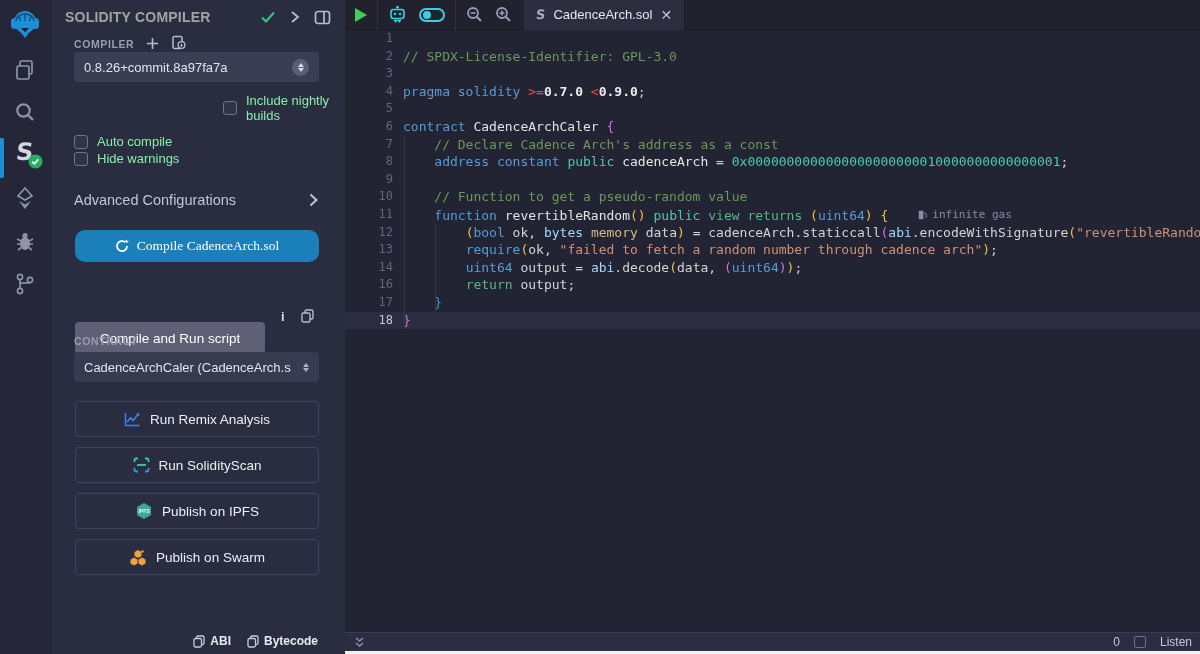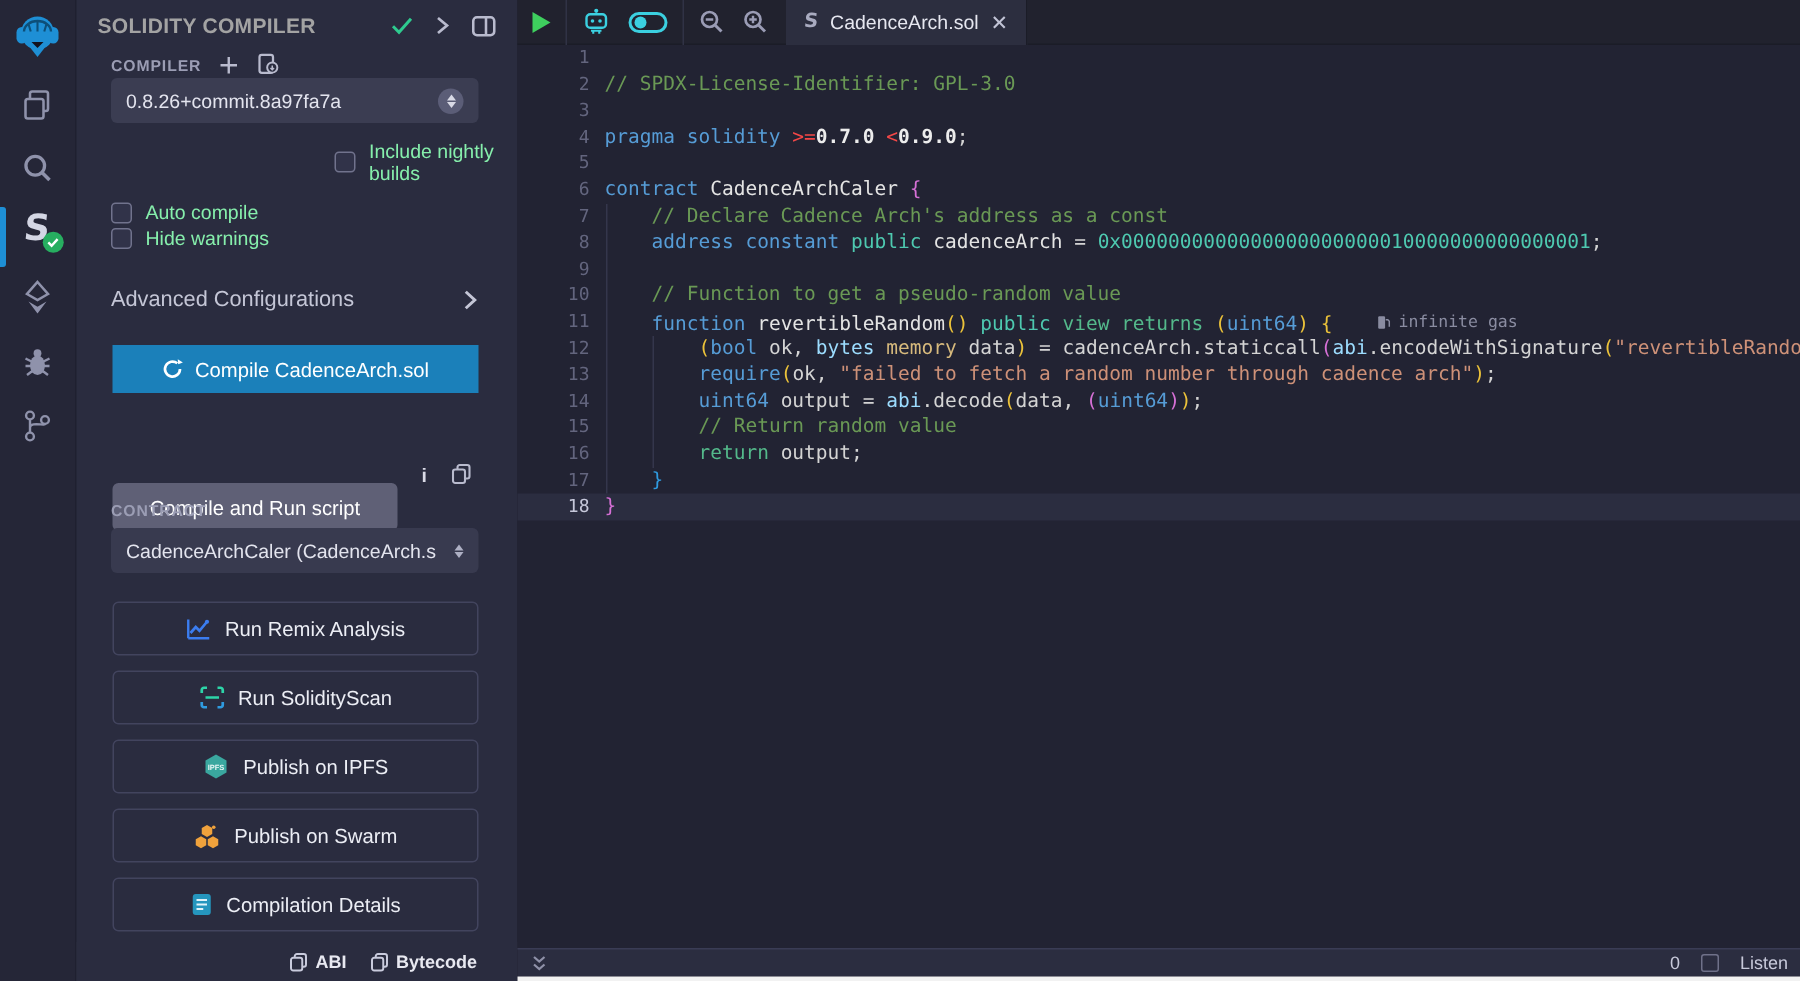--- a/index.html
+++ b/index.html
@@ -25,22 +25,22 @@
   .dd-contract { top:352px; background:#383a4f; }
   .dd-circle { margin-left:auto; width:17px; height:17px; border-radius:50%; background:#5b5d77; display:flex; flex-direction:column; align-items:center; justify-content:center; gap:1px; }
   .caret-up { width:0; height:0; border-left:3.5px solid transparent; border-right:3.5px solid transparent; border-bottom:4px solid #d9dae6; }
   .caret-dn { width:0; height:0; border-left:3.5px solid transparent; border-right:3.5px solid transparent; border-top:4px solid #d9dae6; }
   .carets-plain { margin-left:auto; display:flex; flex-direction:column; gap:1px; }
   .carets-plain .caret-up { border-bottom-color:#aeb0c4; }
   .carets-plain .caret-dn { border-top-color:#aeb0c4; }
   .check-row { position:absolute; display:flex; align-items:center; gap:9px; color:#86efac; font-size:13px; }
   .checkbox { width:14px; height:14px; border:1px solid #71738d; border-radius:3px; background:#313349; flex:none; cursor:pointer; }
   .advanced { position:absolute; top:192px; left:23px; right:27px; display:flex; align-items:center; color:#c4c6d6; font-size:14.5px; cursor:pointer; }
-  .btn-primary { position:absolute; top:230px; left:24px; width:244px; height:32px; background:#1b80ba; border:none; border-radius:0;
-    color:#fff; font-size:13.5px; font-family:Liberation Sans, sans-serif; display:flex; align-items:center; justify-content:center; gap:8px; cursor:pointer; }
+  .btn-primary { position:absolute; top:230px; left:24px; width:244px; height:32px; background:#1b80ba; border:none; border-radius:10px;
+    color:#fff; font-size:13.5px; font-family:Liberation Serif, serif; display:flex; align-items:center; justify-content:center; gap:8px; cursor:pointer; }
   .runscript-row { position:absolute; top:278px; left:24px; right:27px; display:flex; align-items:center; gap:16px; }
   .btn-secondary { width:190px; height:32px; background:#5f6076; border:none; border-radius:4px; color:#fff;
     font-size:13.5px; font-family:"Liberation Sans",sans-serif; cursor:pointer;margin-top:44px; }
   .info-i { color:#d9dae6; font-size:13px; font-style:normal; font-weight:bold; cursor:pointer; }
   .contract-label { position:absolute; top:335px; left:23px; }
   .action-btn { position:absolute; left:24px; width:244px; height:36px; background:transparent; border:1px solid #42445e; border-radius:4px;
     color:#eceef5; font-size:13.5px; font-family:"Liberation Sans",sans-serif; display:flex; align-items:center; justify-content:center; gap:9px; cursor:pointer; }
   .panel-footer { position:absolute; bottom:0; left:0; right:0; height:26px; display:flex; align-items:center; justify-content:flex-end; gap:16px; padding-right:27px; background:#2a2c3f; }
   .foot-item { display:flex; align-items:center; gap:5px; color:#e8e9f1; font-size:12px; font-weight:bold; cursor:pointer; }
 
@@ -261,27 +261,20 @@
   </button>
 
   <button class="action-btn" style="top:493px;">
     <svg width="18" height="18" viewBox="0 0 18 18">
       <path d="M9 1 L16 5 V13 L9 17 L2 13 V5 Z" fill="#3aa79f"></path>
       <text x="9" y="11.3" text-anchor="middle" font-size="5" font-weight="bold" fill="#e8f6f5" font-family="Liberation Sans, sans-serif">IPFS</text>
     </svg>
     <span>Publish on IPFS</span>
   </button>
 
-  <button class="action-btn" style="top:585px;">
-    <svg width="15" height="16" viewBox="0 0 15 16">
-      <rect x="1.5" y="1" width="12" height="14" rx="2" fill="#2596be"></rect>
-      <path d="M4 5 h7 M4 8 h7 M4 11 h4.5" stroke="#dff2f9" stroke-width="1.3"></path>
-    </svg>
-    <span>Compilation Details</span>
-  </button>
 
   <div class="panel-footer">
     <span class="foot-item">
       <svg width="12" height="13" viewBox="0 0 12 13">
         <rect x="3.5" y="1" width="7.5" height="8.5" rx="1.5" fill="none" stroke="#c9cbdd" stroke-width="1.3"></rect>
         <rect x="1" y="3.5" width="7.5" height="8.5" rx="1.5" fill="#2a2c3f" stroke="#c9cbdd" stroke-width="1.3"></rect>
       </svg>
       <span>ABI</span>
     </span>
     <span class="foot-item">
@@ -344,21 +337,20 @@
         <div class="line"><span class="ln">8</span><span class="lc"><span class="tx">    </span><span class="kw">address constant </span><span class="tl">public </span><span class="fn">cadenceArch </span><span class="tx">= </span><span class="tl">0x0000000000000000000000010000000000000001</span><span class="tx">;</span></span></div>
         <div class="line"><span class="ln">9</span><span class="lc"></span></div>
         <div class="line"><span class="ln">10</span><span class="lc"><span class="tx">    </span><span class="cm">// Function to get a pseudo-random value</span></span></div>
         <div class="line"><span class="ln">11</span><span class="lc"><span class="tx">    </span><span class="kw">function </span><span class="fn">revertibleRandom</span><span class="pg">() </span><span class="tl">public </span><span class="gr">view </span><span class="gr">returns </span><span class="pg">(</span><span class="kw">uint64</span><span class="pg">) {</span><span class="gas"><svg width="9" height="10" viewBox="0 0 9 10">
                 <rect x="0.8" y="0.8" width="4.6" height="8.4" rx="0.8" fill="#8a8ca1"></rect>
                 <path d="M5.8 3.2 h1.4 l1 1 v3.6" stroke="#8a8ca1" stroke-width="1" fill="none"></path>
               </svg>infinite gas</span></span></div>
         <div class="line"><span class="ln">12</span><span class="lc"><span class="tx">        </span><span class="pg">(</span><span class="kw">bool</span><span class="tx"> ok, </span><span class="cy">bytes </span><span class="gd">memory </span><span class="tx">data</span><span class="pg">)</span><span class="tx"> = cadenceArch.staticcall</span><span class="pp">(</span><span class="cy">abi</span><span class="tx">.encodeWithSignature</span><span class="pg">(</span><span class="st">"revertibleRandom()"</span></span></div>
         <div class="line"><span class="ln">13</span><span class="lc"><span class="tx">        </span><span class="kw">require</span><span class="pg">(</span><span class="tx">ok, </span><span class="st">"failed to fetch a random number through cadence arch"</span><span class="pg">)</span><span class="tx">;</span></span></div>
         <div class="line"><span class="ln">14</span><span class="lc"><span class="tx">        </span><span class="kw">uint64</span><span class="tx"> output = </span><span class="cy">abi</span><span class="tx">.decode</span><span class="pg">(</span><span class="tx">data, </span><span class="pp">(</span><span class="kw">uint64</span><span class="pp">)</span><span class="pg">)</span><span class="tx">;</span></span></div>
-        <div class="line"><span class="ln">15</span><span class="lc"><span class="tx">        </span><span class="cm">// Return random value</span></span></div>
         <div class="line"><span class="ln">16</span><span class="lc"><span class="tx">        </span><span class="gr">return</span><span class="tx"> output;</span></span></div>
         <div class="line"><span class="ln">17</span><span class="lc"><span class="tx">    </span><span class="pb">}</span></span></div>
         <div class="line cur"><span class="ln">18</span><span class="lc"><span class="pp">}</span></span></div>
       </div>
   </div>
 
   <div class="terminal-bar">
     <svg width="13" height="13" viewBox="0 0 13 13">
       <path d="M3 2 l3.5 3 3.5-3 M3 7 l3.5 3 3.5-3" stroke="#8f91a8" stroke-width="1.5" fill="none"></path>
     </svg>

